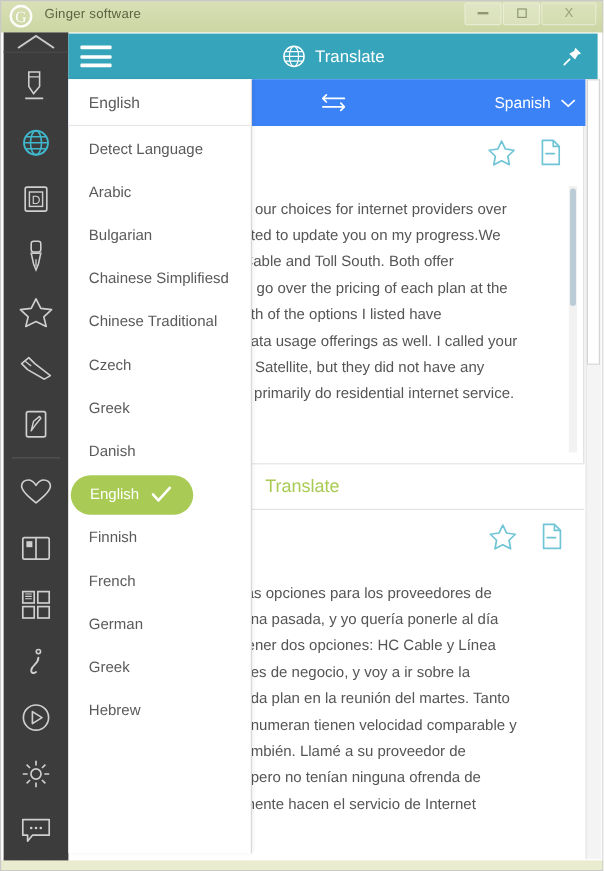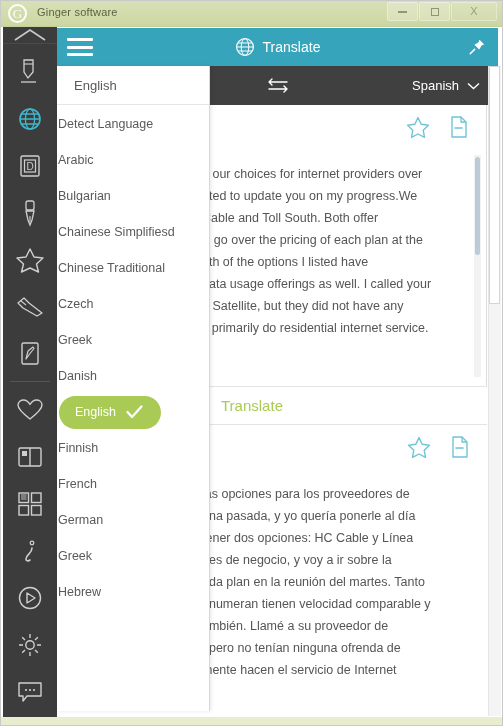--- a/index.html
+++ b/index.html
@@ -95,21 +95,21 @@
   .header-title .label { color: #ffffff; font-size: 14px; }
   .pin {
     position: absolute; right: 12px; top: 10px;
     width: 18px; height: 18px;
   }
 
   
   .langbar {
     position: absolute; left: 57px; top: 66px;
     width: 441px; height: 39px;
-    background: #404040;
+    background: #3b82f6;
   }
   .lang-left {
     position: absolute; left: 0; top: 0; width: 153px; height: 39px;
     background: #ffffff;
     display: flex; align-items: center; padding-left: 16px;
   }
   .lang-left span { color: #555; font-size: 13px; }
   .swap {
     position: absolute; left: 208px; top: 9px; width: 26px; height: 20px;
   }
@@ -185,21 +185,21 @@
     position: absolute; left: 0; top: 0; width: 153px; height: 39px;
     display: flex; align-items: center; padding-left: 17px;
     border-bottom: 1px solid #e6e6e6;
   }
   .dd-current span { color: #5a5a5a; font-size: 13px; }
   .dd-list {
     position: absolute; left: 0; top: 40px; width: 153px; height: 605px;
   }
   .dd-item {
     height: 36px; display: flex; align-items: center;
-    padding-left: 1px; cursor: pointer;
+    padding-left: 17px; cursor: pointer;
   }
   .dd-item span { color: #5a5a5a; font-size: 12.5px; white-space: nowrap; }
   .dd-item.selected { padding-left: 0; }
   .dd-item.selected .pill {
     margin-left: 2px;
     display: flex; align-items: center; gap: 10px;
     background: #a9cb55; color: #ffffff;
     height: 33px; border-radius: 17px;
     padding: 0 18px 0 16px;
   }

